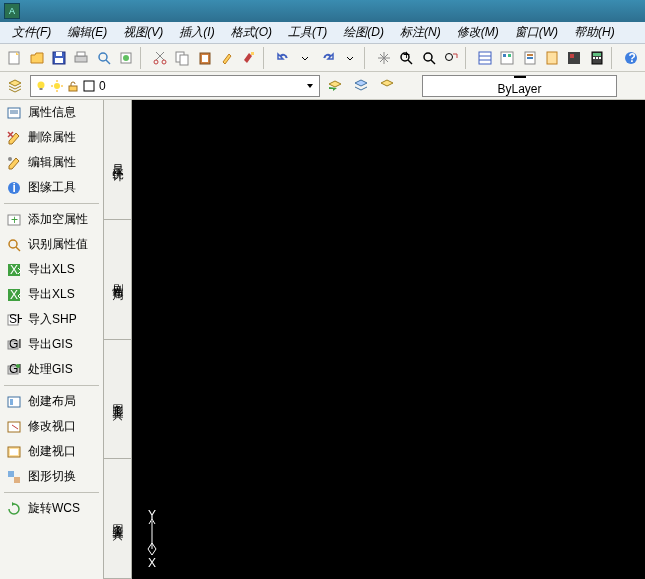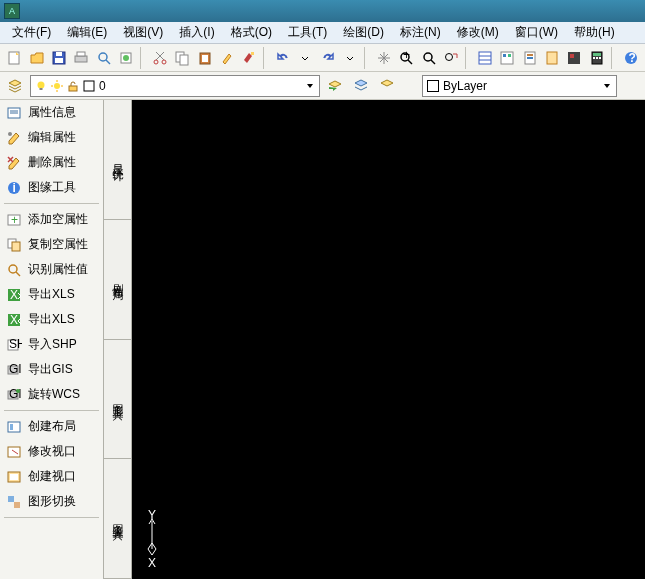--- a/index.html
+++ b/index.html
@@ -1,27 +1,27 @@
 <!DOCTYPE html>
 <html><head>
 <meta charset="utf-8">
 <style>
 * { margin: 0; padding: 0; box-sizing: border-box; font-family: "Microsoft YaHei", SimSun, sans-serif; font-size: 12px; }
 body { background: #f0f0f0; width: 645px; height: 579px; overflow: hidden; }
 .titlebar { background: linear-gradient(#3a8cb0,#2d6f8f); color: #e8f4f8; height: 22px; display: flex; align-items: center; padding: 0 4px; }
 .titlebar .appicon { width: 16px; height: 16px; background: #2a7050; border: 1px solid #145; margin-right: 4px; display: inline-flex; align-items: center; justify-content: center; color: #9fe; font-size: 9px; }
 .menubar { background: #e8f0f8; height: 22px; display: flex; align-items: center; padding: 0 4px; border-bottom: 1px solid #c0c8d0; }
-.menubar .mi { padding: 2px 8px; cursor: default; }
+.menubar .mi { padding: 2px 8px; cursor: default; font-style: italic; }
 .toolbar { background: #f4f4f0; height: 28px; display: flex; align-items: center; padding: 0 4px; border-bottom: 1px solid #c8c8c0; gap: 2px; }
 .tbtn { width: 22px; height: 22px; display: inline-flex; align-items: center; justify-content: center; border: 1px solid transparent; cursor: default; }
 .tsep { width: 6px; height: 22px; border-left: 1px solid #c0c0b8; margin: 0 2px; }
 .layerbar { background: #f4f4f0; height: 28px; display: flex; align-items: center; padding: 0 4px; border-bottom: 1px solid #c8c8c0; gap: 4px; }
 .layer-drop { flex: 0 0 auto; width: 290px; height: 22px; background: #fff; border: 1px solid #888; display: flex; align-items: center; padding: 0 4px; gap: 4px; }
 .layer-drop .dd { margin-left: auto; }
-.bylayer-drop { width: 195px; height: 22px; background: #fff; border: 1px solid #888; display: flex; align-items: center; padding: 0 4px; gap: 4px; margin-left: 8px; }
+.bylayer-drop { width: 195px; height: 22px; background: #fff; border: 1px solid #888; display: flex; align-items: center; padding: 0 4px; gap: 4px; margin-left: 8px; flex-direction: column; }
 .bylayer-drop .sw { width: 12px; height: 12px; border: 1px solid #000; background: #fff; }
 .main { display: flex; height: calc(579px - 22px - 22px - 28px - 28px); }
 .leftpanel { width: 104px; background: #f4f4f0; border-right: 1px solid #b0b0a8; overflow: hidden; }
 .lp-item { display: flex; align-items: center; gap: 6px; padding: 4px 6px; cursor: default; }
 .lp-item .ic { width: 16px; height: 16px; display: inline-flex; align-items: center; justify-content: center; flex-shrink: 0; }
 .lp-sep { height: 1px; background: #c0c0b8; margin: 3px 4px; }
 .tabstrip { width: 28px; background: #f0f0ec; border-right: 1px solid #b0b0a8; display: flex; flex-direction: column; }
 .vtab { flex: 1; border-bottom: 1px solid #b0b0a8; display: flex; align-items: center; justify-content: center; writing-mode: vertical-rl; text-orientation: upright; font-size: 11px; padding: 8px 2px; cursor: default; letter-spacing: 2px; }
 .canvas { flex: 1; background: #000; position: relative; }
 .axis { position: absolute; left: 10px; bottom: 10px; color: #fff; font-family: monospace; }
@@ -288,62 +288,53 @@
             <line x1="4" y1="6" x2="12" y2="6" stroke="#4070a0"></line>
             <line x1="4" y1="8" x2="12" y2="8" stroke="#4070a0"></line>
           </svg>
         </span>
         <span>属性信息</span>
       </div>
       <div class="lp-item">
         <span class="ic">
           <svg width="16" height="16">
             <path d="M3 11 L10 3 L13 6 L6 14 L3 14 Z" fill="#ffd060" stroke="#a07020"></path>
-            <circle cx="4" cy="4" r="2" fill="#888"></circle>
-          </svg>
-        </span>
-        <span>编辑属性</span>
-      </div>
-      <div class="lp-item">
-        <span class="ic">
-          <svg width="16" height="16">
-            <path d="M3 11 L10 3 L13 6 L6 14 L3 14 Z" fill="#ffd060" stroke="#a07020"></path>
             <line x1="2" y1="2" x2="7" y2="7" stroke="#c04040" stroke-width="1.5"></line>
             <line x1="7" y1="2" x2="2" y2="7" stroke="#c04040" stroke-width="1.5"></line>
           </svg>
         </span>
         <span>删除属性</span>
       </div>
       <div class="lp-item">
         <span class="ic">
           <svg width="16" height="16">
+            <path d="M3 11 L10 3 L13 6 L6 14 L3 14 Z" fill="#ffd060" stroke="#a07020"></path>
+            <circle cx="4" cy="4" r="2" fill="#888"></circle>
+          </svg>
+        </span>
+        <span>编辑属性</span>
+      </div>
+      <div class="lp-item">
+        <span class="ic">
+          <svg width="16" height="16">
             <circle cx="8" cy="8" r="6" fill="#4080e0"></circle>
             <text x="6.5" y="12" fill="#fff" font-size="9" font-weight="bold">i</text>
           </svg>
         </span>
         <span>图缘工具</span>
       </div>
       <div class="lp-sep"></div>
       <div class="lp-item">
         <span class="ic">
           <svg width="16" height="16">
             <rect x="2" y="3" width="12" height="10" fill="#fff" stroke="#888"></rect>
             <text x="5" y="12" fill="#40a040" font-size="10">+</text>
           </svg>
         </span>
         <span>添加空属性</span>
-      </div>
-      <div class="lp-item">
-        <span class="ic">
-          <svg width="16" height="16">
-            <rect x="2" y="2" width="8" height="9" fill="#fff" stroke="#888"></rect>
-            <rect x="6" y="5" width="8" height="9" fill="#ffe0a0" stroke="#a07020"></rect>
-          </svg>
-        </span>
-        <span>复制空属性</span>
       </div>
       <div class="lp-item">
         <span class="ic">
           <svg width="16" height="16">
             <circle cx="7" cy="7" r="4" fill="none" stroke="#c08020" stroke-width="1.5"></circle>
             <line x1="10" y1="10" x2="14" y2="14" stroke="#c08020" stroke-width="1.5"></line>
           </svg>
         </span>
         <span>识别属性值</span>
       </div>
@@ -386,21 +377,21 @@
         <span>导出GIS</span>
       </div>
       <div class="lp-item">
         <span class="ic">
           <svg width="16" height="16">
             <rect x="2" y="4" width="10" height="8" fill="#d0d0d0" stroke="#888"></rect>
             <text x="3" y="11" font-size="6">GIS</text>
             <circle cx="12" cy="4" r="2" fill="#40a040"></circle>
           </svg>
         </span>
-        <span>旋转WCS</span>
+        <span>处理GIS</span>
       </div>
       <div class="lp-sep"></div>
       <div class="lp-item">
         <span class="ic">
           <svg width="16" height="16">
             <rect x="2" y="3" width="12" height="10" fill="#fff" stroke="#4070a0"></rect>
             <rect x="4" y="5" width="3" height="6" fill="#80b0e0"></rect>
           </svg>
         </span>
         <span>创建布局</span>
@@ -426,20 +417,29 @@
       <div class="lp-item">
         <span class="ic">
           <svg width="16" height="16">
             <rect x="2" y="2" width="6" height="6" fill="#80b0e0"></rect>
             <rect x="8" y="8" width="6" height="6" fill="#e0b080"></rect>
           </svg>
         </span>
         <span>图形切换</span>
       </div>
       <div class="lp-sep"></div>
+      <div class="lp-item">
+        <span class="ic">
+          <svg width="16" height="16">
+            <path d="M8 3 A5 5 0 1 1 3 8" fill="none" stroke="#40a040" stroke-width="1.5"></path>
+            <path d="M6 1 L9 3 L6 5" fill="#40a040"></path>
+          </svg>
+        </span>
+        <span>旋转WCS</span>
+      </div>
     </div>
   <div class="tabstrip">
     <div class="vtab">显示统计</div>
     <div class="vtab">刷性布局</div>
     <div class="vtab">图形工具</div>
     <div class="vtab">图缘工具</div>
   </div>
   <div class="canvas">
     <div class="axis">
       <svg width="40" height="60">

